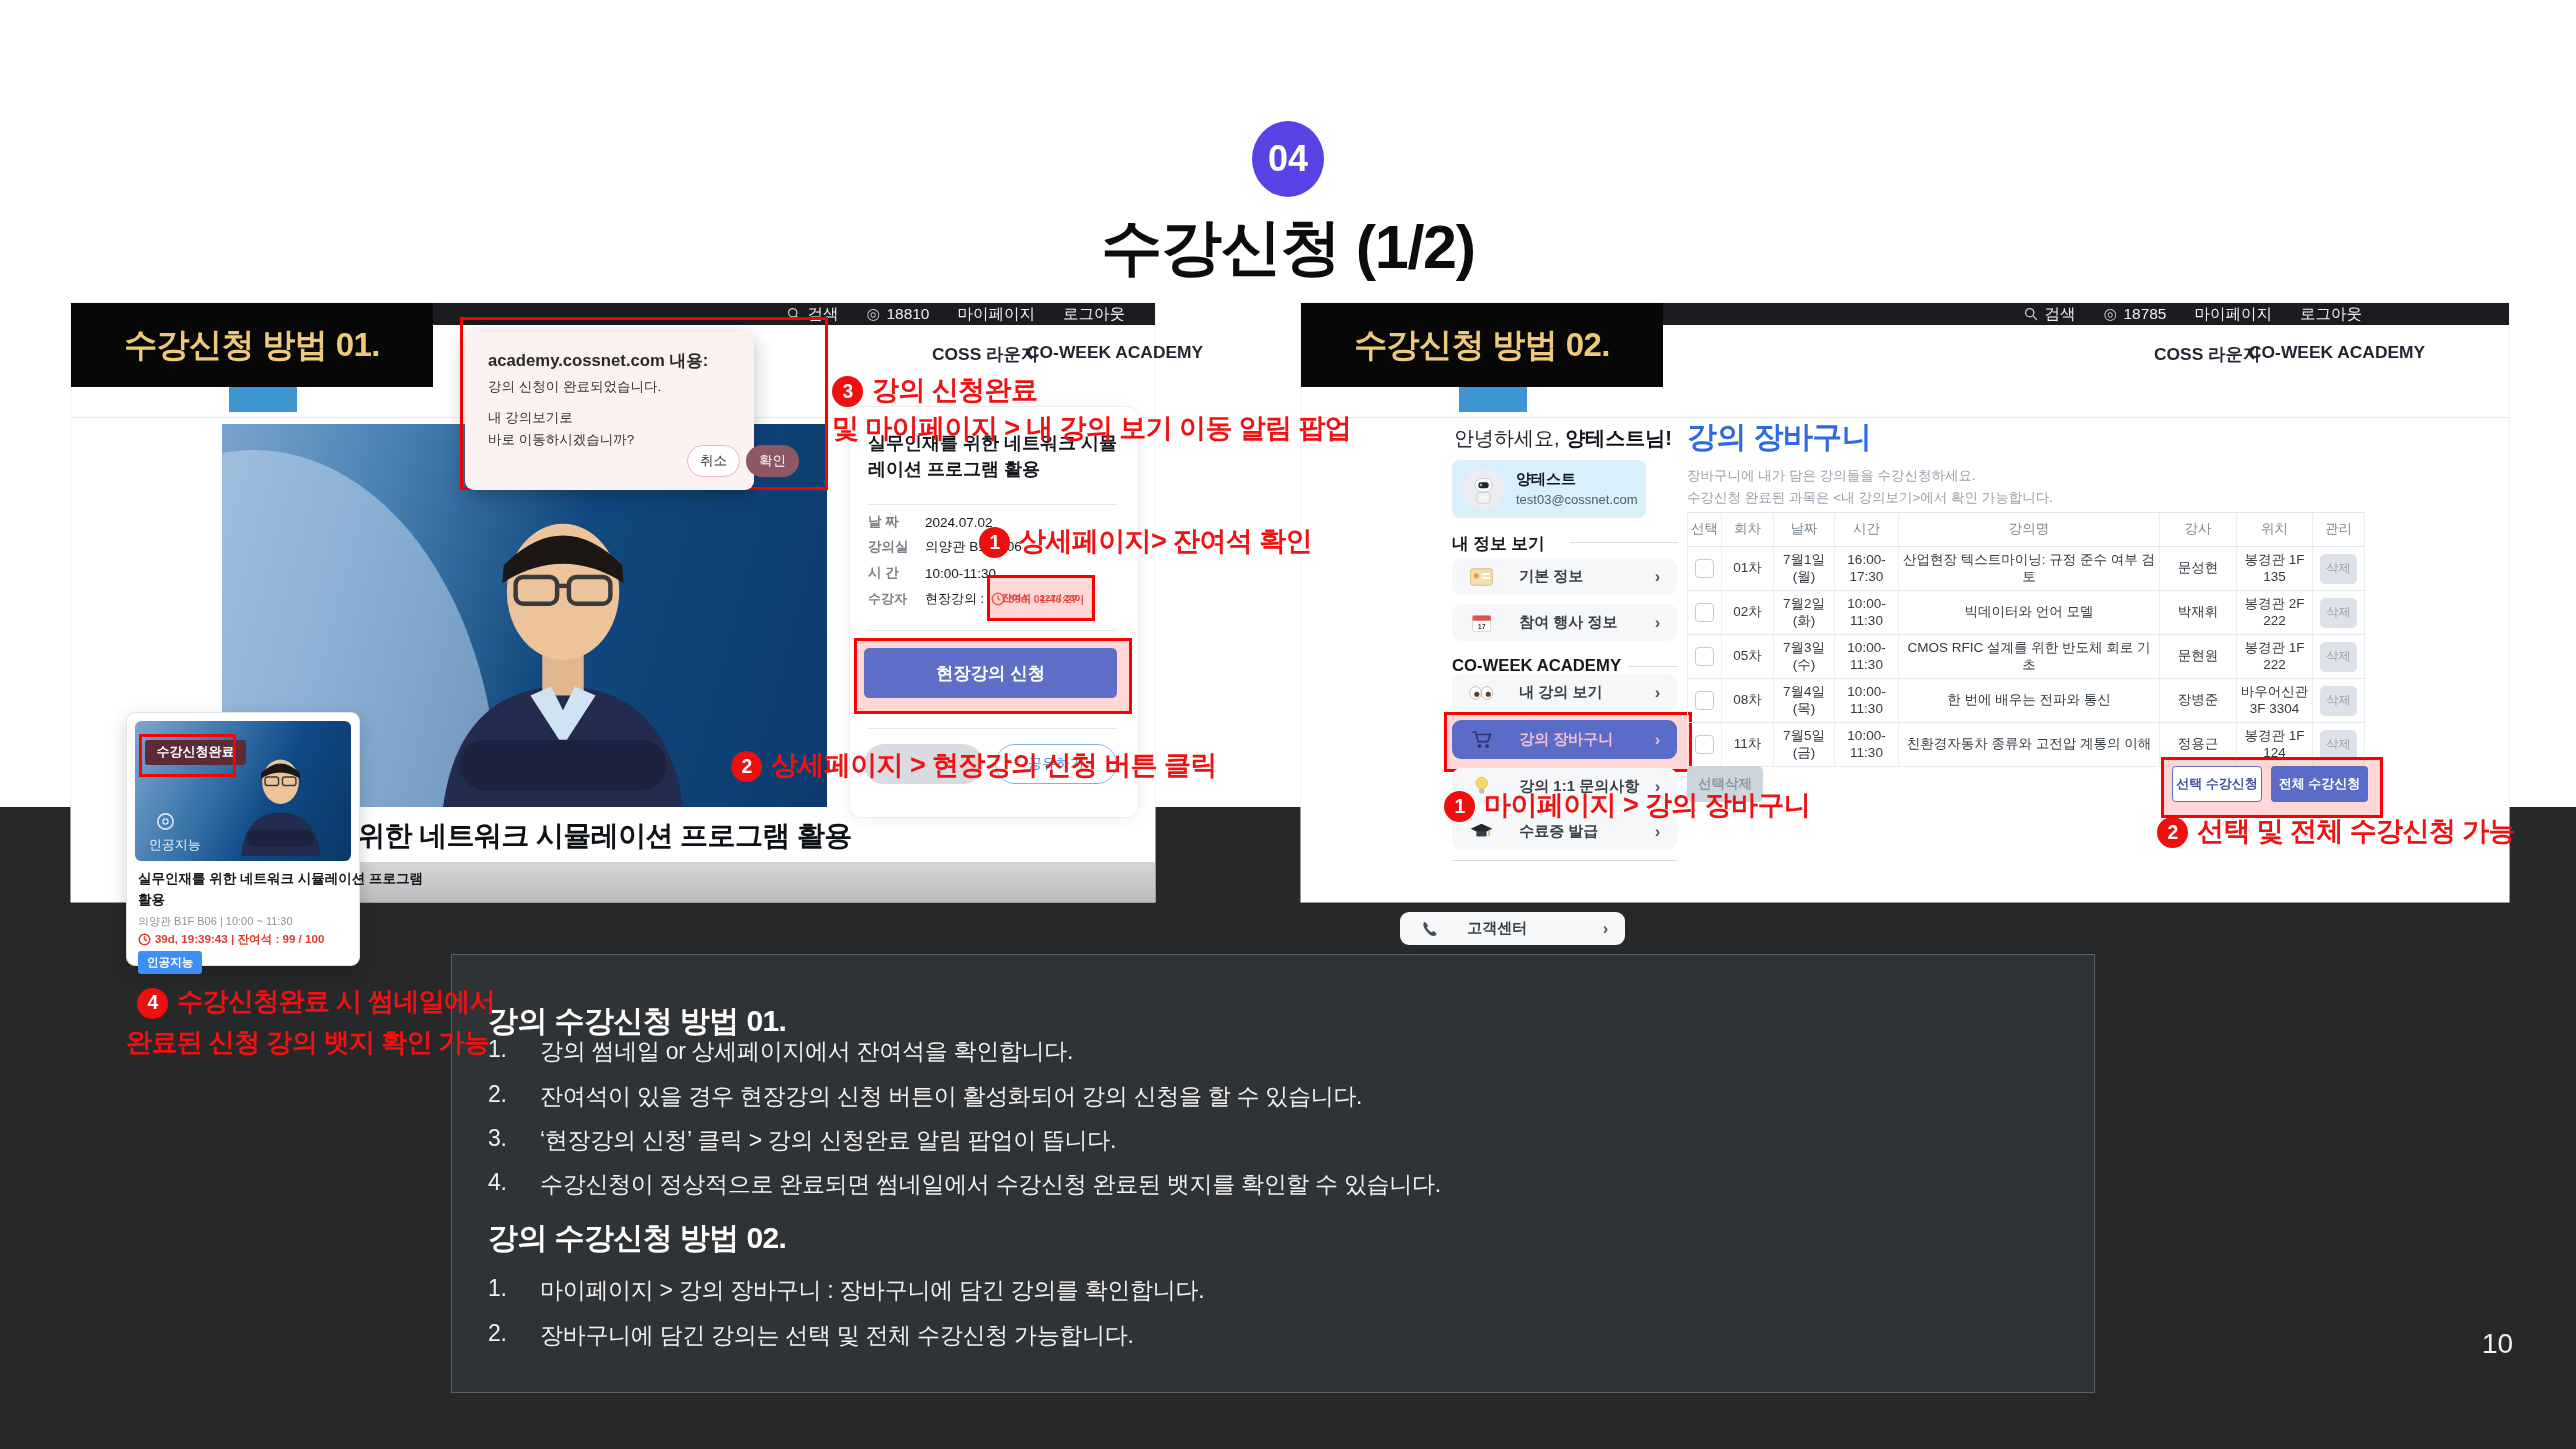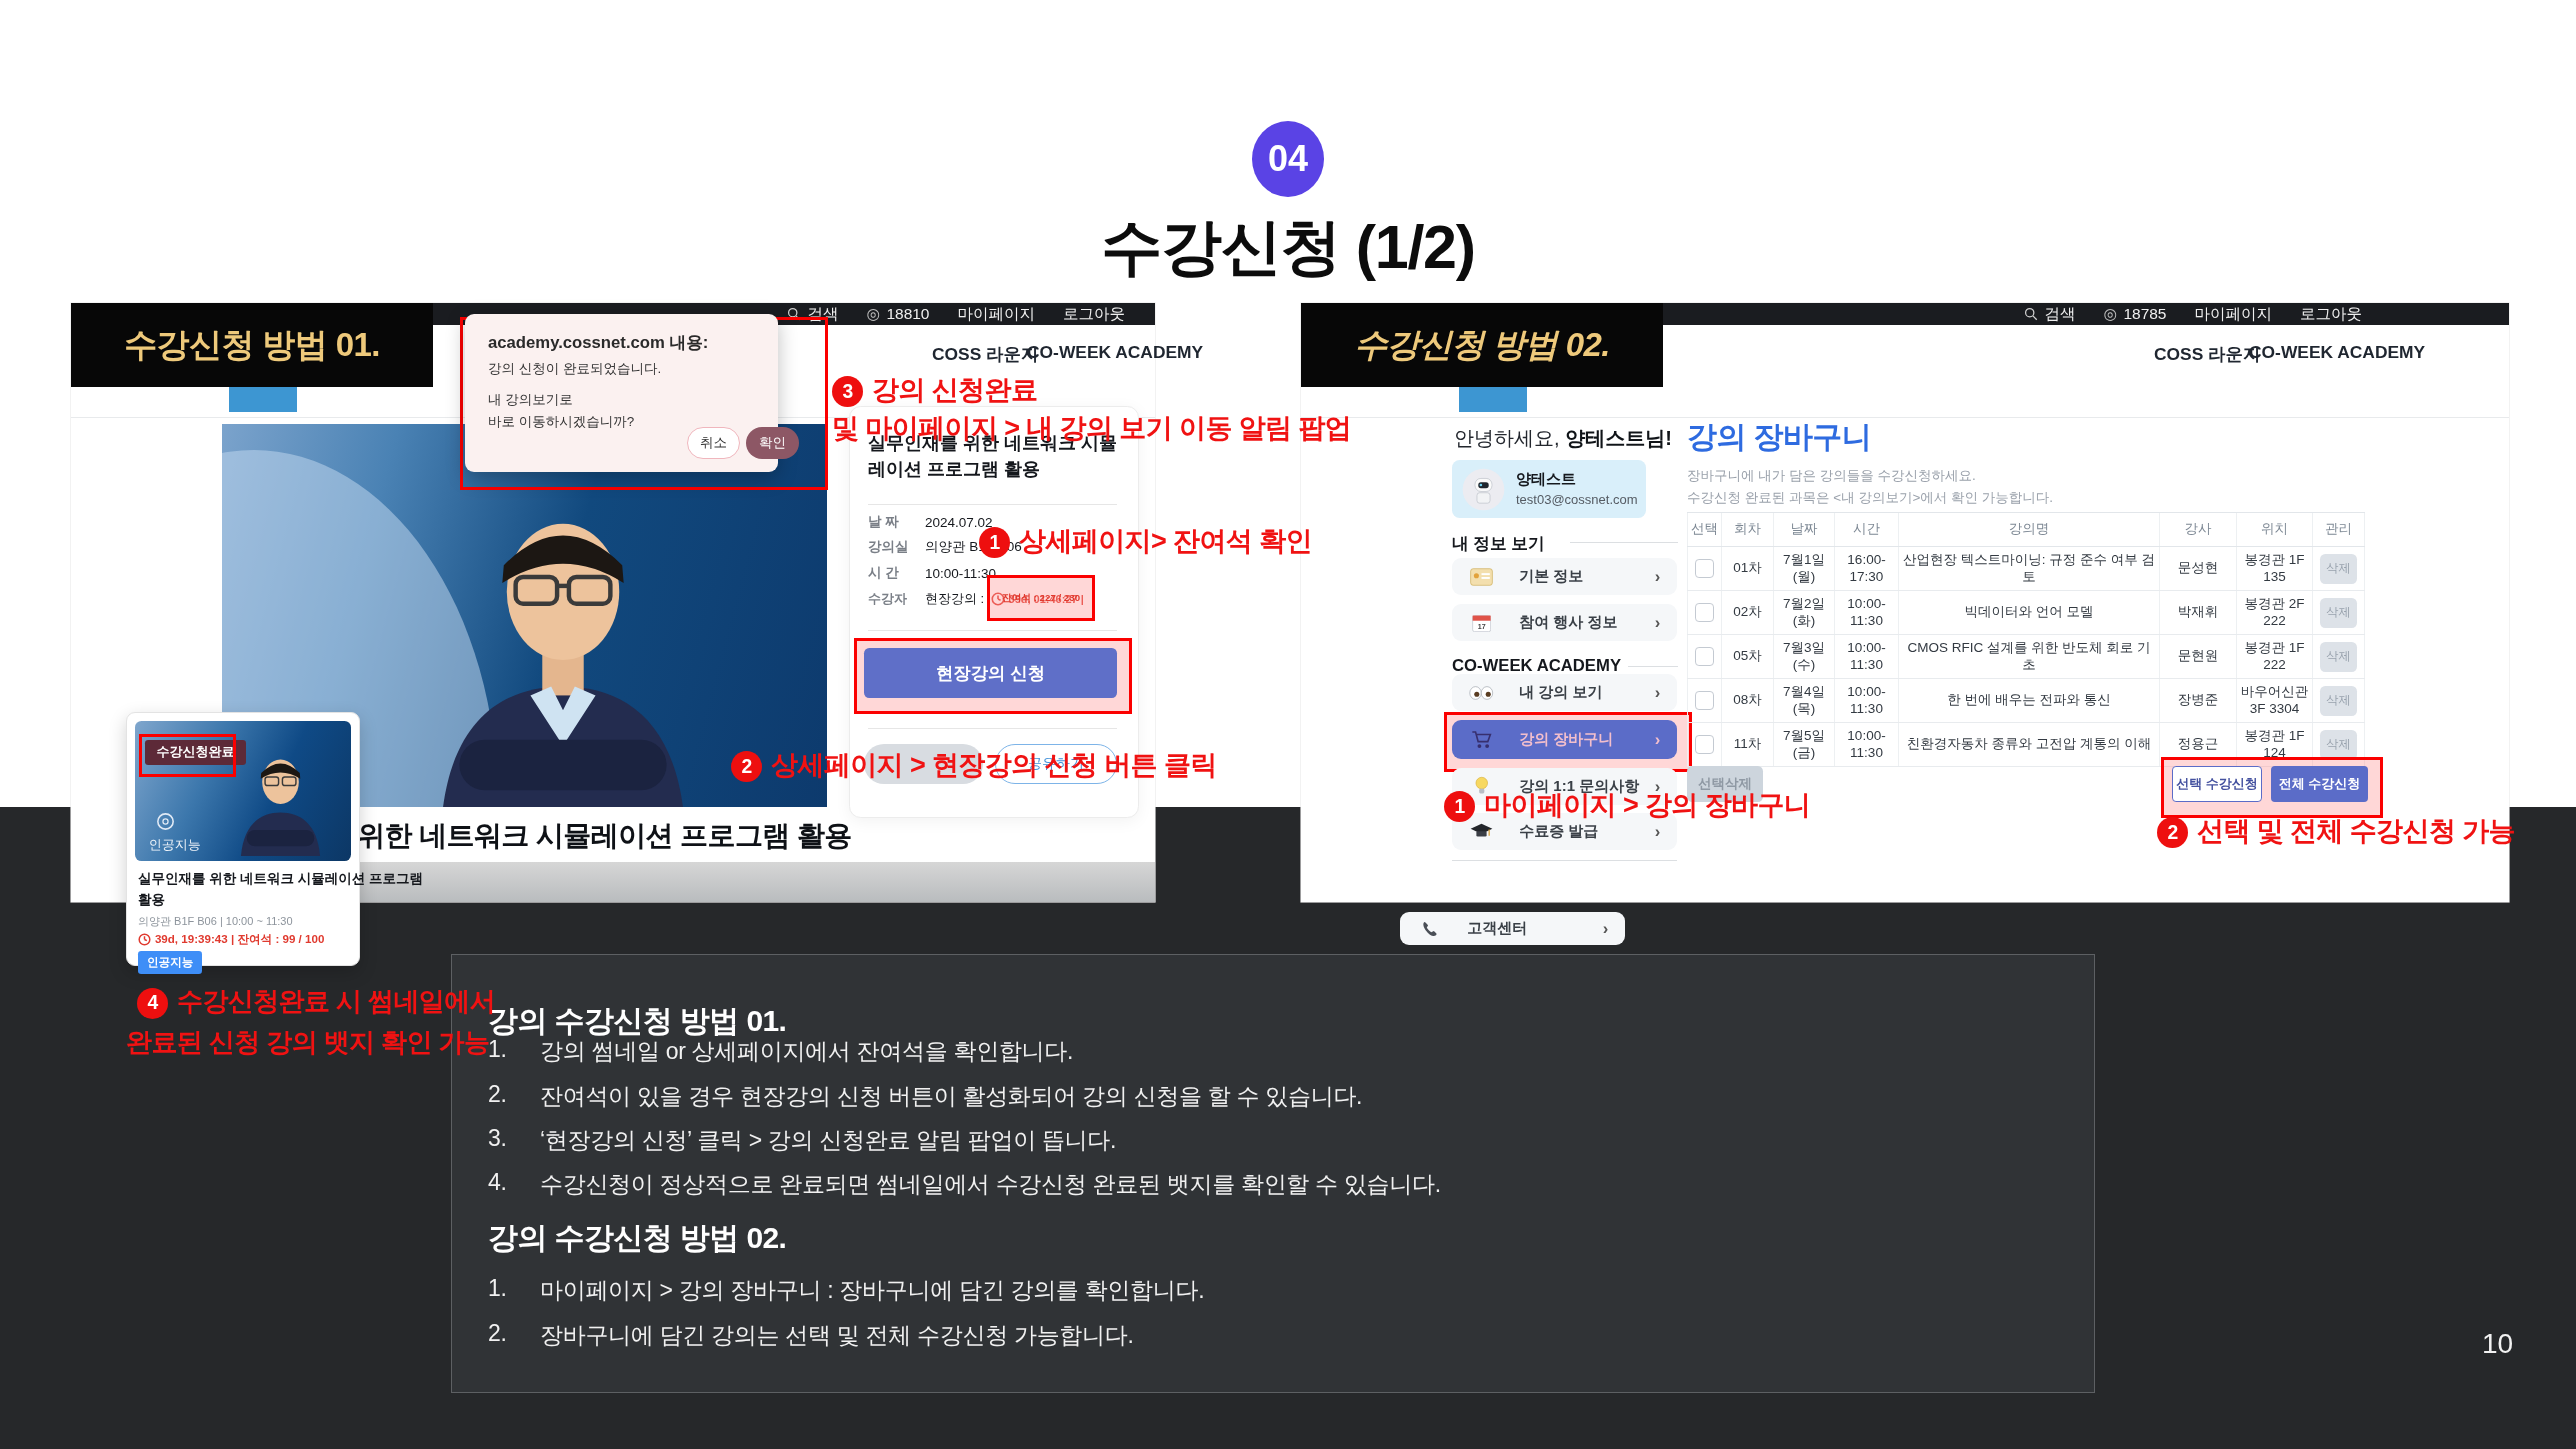--- a/index.html
+++ b/index.html
@@ -169,21 +169,21 @@
   </div>
 
   <div class="abs divline" style="left:868px;top:630px;width:249px;"></div>
   <div class="abs redbox-fill" style="left:854px;top:638px;width:272px;height:70px;"></div>
   <div class="abs apply-btn" style="left:864px;top:648px;width:253px;height:50px;">현장강의 신청</div>
   <div class="abs divline" style="left:868px;top:728px;width:249px;"></div>
   <div class="abs" style="left:864px;top:744px;width:119px;height:40px;background:#d8dce1;border-radius:20px;"></div>
   <div class="abs" style="left:995px;top:744px;width:122px;height:40px;background:#fff;border:1.3px solid #7db4e8;border-radius:20px;display:flex;align-items:center;justify-content:center;font-size:14px;color:#3f8fd8;box-sizing:border-box;">공유하기</div>
 
   <div class="abs redbox" style="left:460px;top:317px;width:362px;height:167px;"></div>
-  <div class="abs popup" style="left:465px;top:314px;width:289px;height:158px;padding-left:24px;">
+  <div class="abs popup" style="left:465px;top:332px;width:289px;height:158px;">
     <div class="abs" style="left:23px;top:16.7px;font-size:16.7px;font-weight:bold;color:#2a2a2a;">academy.cossnet.com 내용:</div>
     <div class="abs" style="left:23px;top:46px;font-size:13.5px;color:#333;">강의 신청이 완료되었습니다.</div>
     <div class="abs" style="left:23px;top:77px;font-size:13.5px;color:#333;">내 강의보기로</div>
     <div class="abs" style="left:23px;top:99px;font-size:13.5px;color:#333;">바로 이동하시겠습니까?</div>
     <div class="abs pill" style="left:222px;top:113px;width:53px;height:32px;background:#fff;border:1.3px solid #f0b6bd;color:#333;box-sizing:border-box;">취소</div>
     <div class="abs pill" style="left:281px;top:113px;width:53px;height:32px;background:#8d5765;color:#fff;">확인</div>
   </div>
 
   <div class="abs black-label" style="left:71px;top:303px;width:362px;height:84px;">수강신청 방법 01.</div>
 
@@ -249,21 +249,21 @@
       <span>18785</span>
     </span>
     <span class="itm">마이페이지</span>
     <span class="itm">로그아웃</span>
   </div>
 
   <span class="abs nav-link" style="left:2154px;top:342px;">COSS 라운지</span>
   <span class="abs nav-link" style="left:2249px;top:342px;">CO-WEEK ACADEMY</span>
   <div class="abs strip-divider" style="left:1301px;top:417px;width:1208px;"></div>
   <div class="abs blue-tab" style="left:1459px;top:386px;width:68px;height:26px;"></div>
-  <div class="abs black-label" style="left:1301px;top:303px;width:362px;height:84px;font-style:italic;">수강신청 방법 02.</div>
+  <div class="abs black-label" style="left:1301px;top:303px;width:362px;height:84px;">수강신청 방법 02.</div>
 
   <div class="abs" style="left:1454px;top:425px;">
     <span class="greet-n">안녕하세요, </span><span class="greet-b">양테스트님!</span>
   </div>
   <div class="abs prof-card" style="left:1452px;top:460px;width:194px;height:58px;">
     <svg width="43" height="43" viewBox="0 0 66 66" style="position:absolute;left:10.3px;top:7.7px;">
       <circle cx="33" cy="33" r="32" fill="#ececf1"></circle>
       <rect x="20" y="16" width="26" height="20" rx="9" fill="#fafafa" stroke="#b9bec6"></rect>
       <rect x="25" y="22" width="16" height="9" rx="4" fill="#20262e"></rect>
       <circle cx="29" cy="26" r="2" fill="#6fd3f2"></circle>

